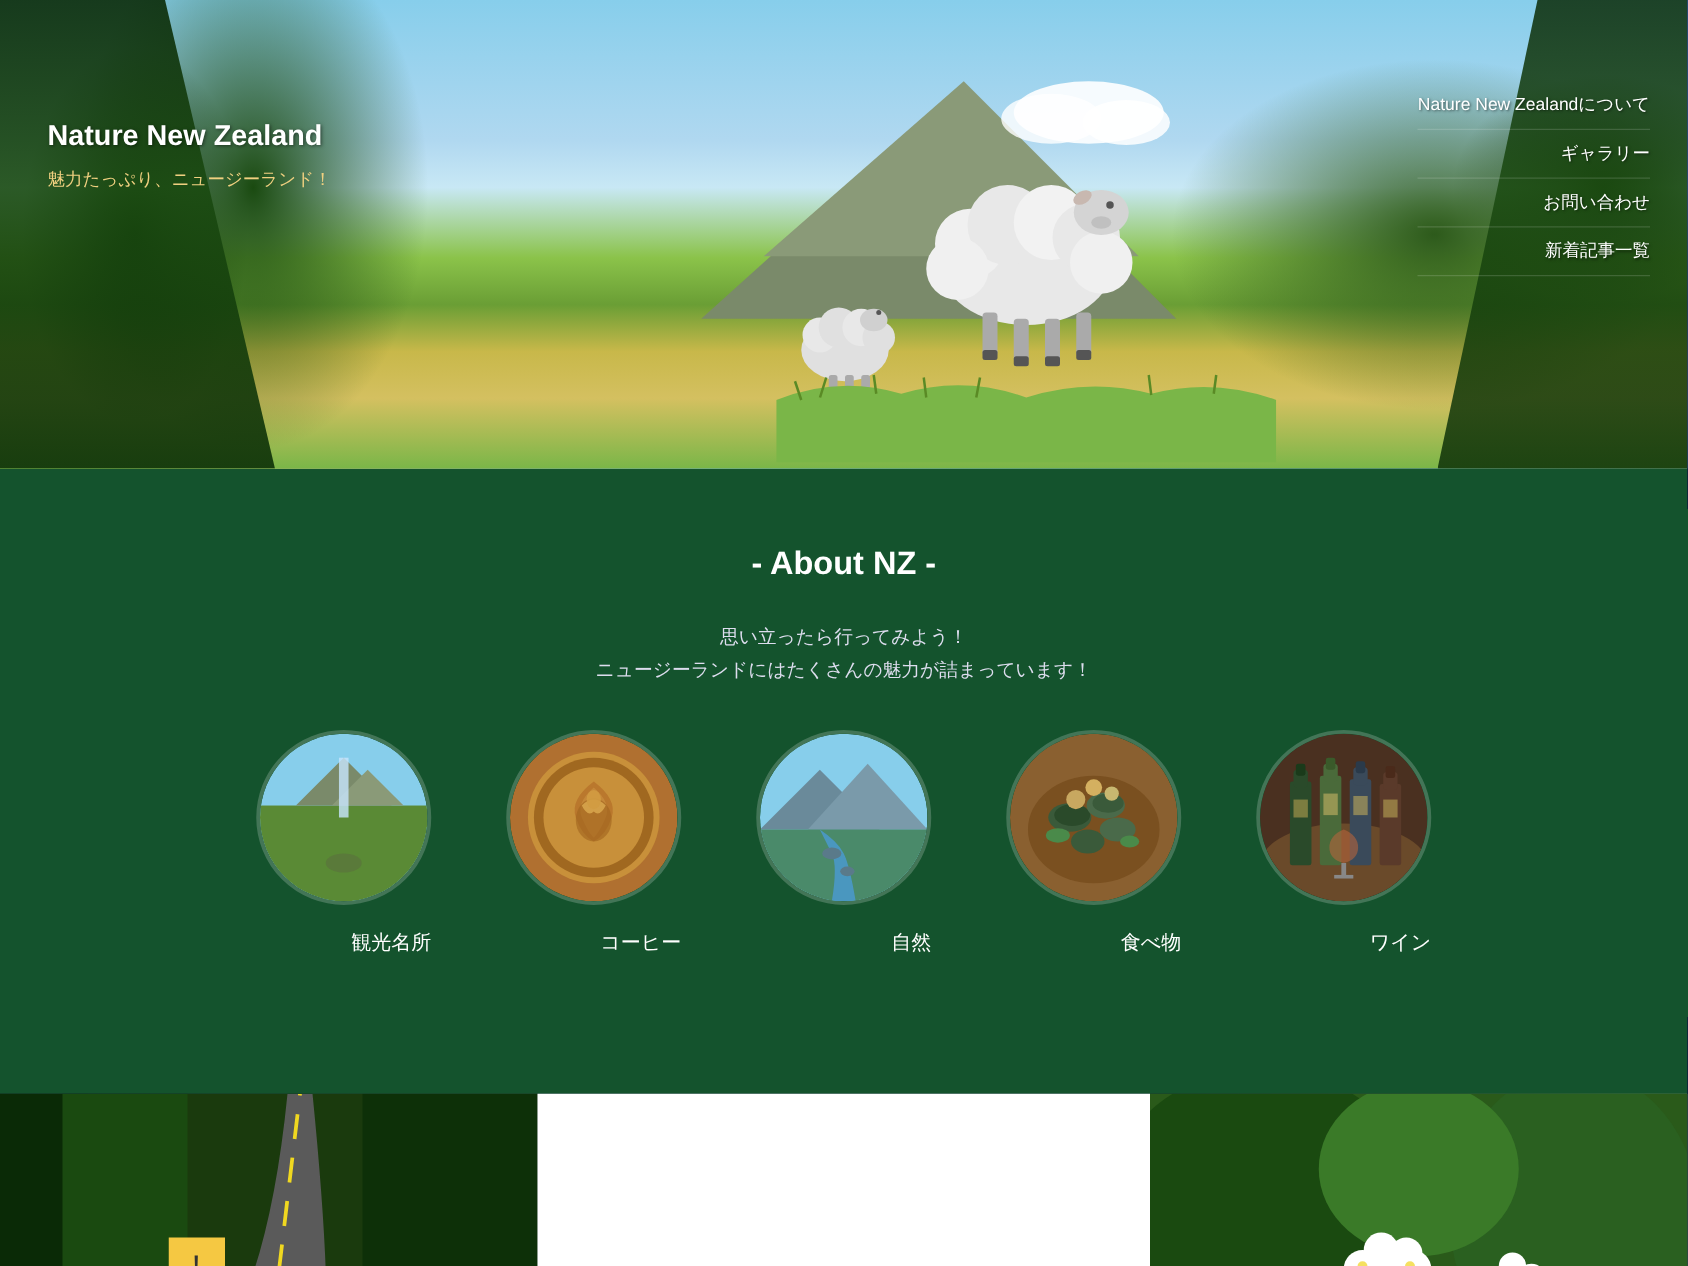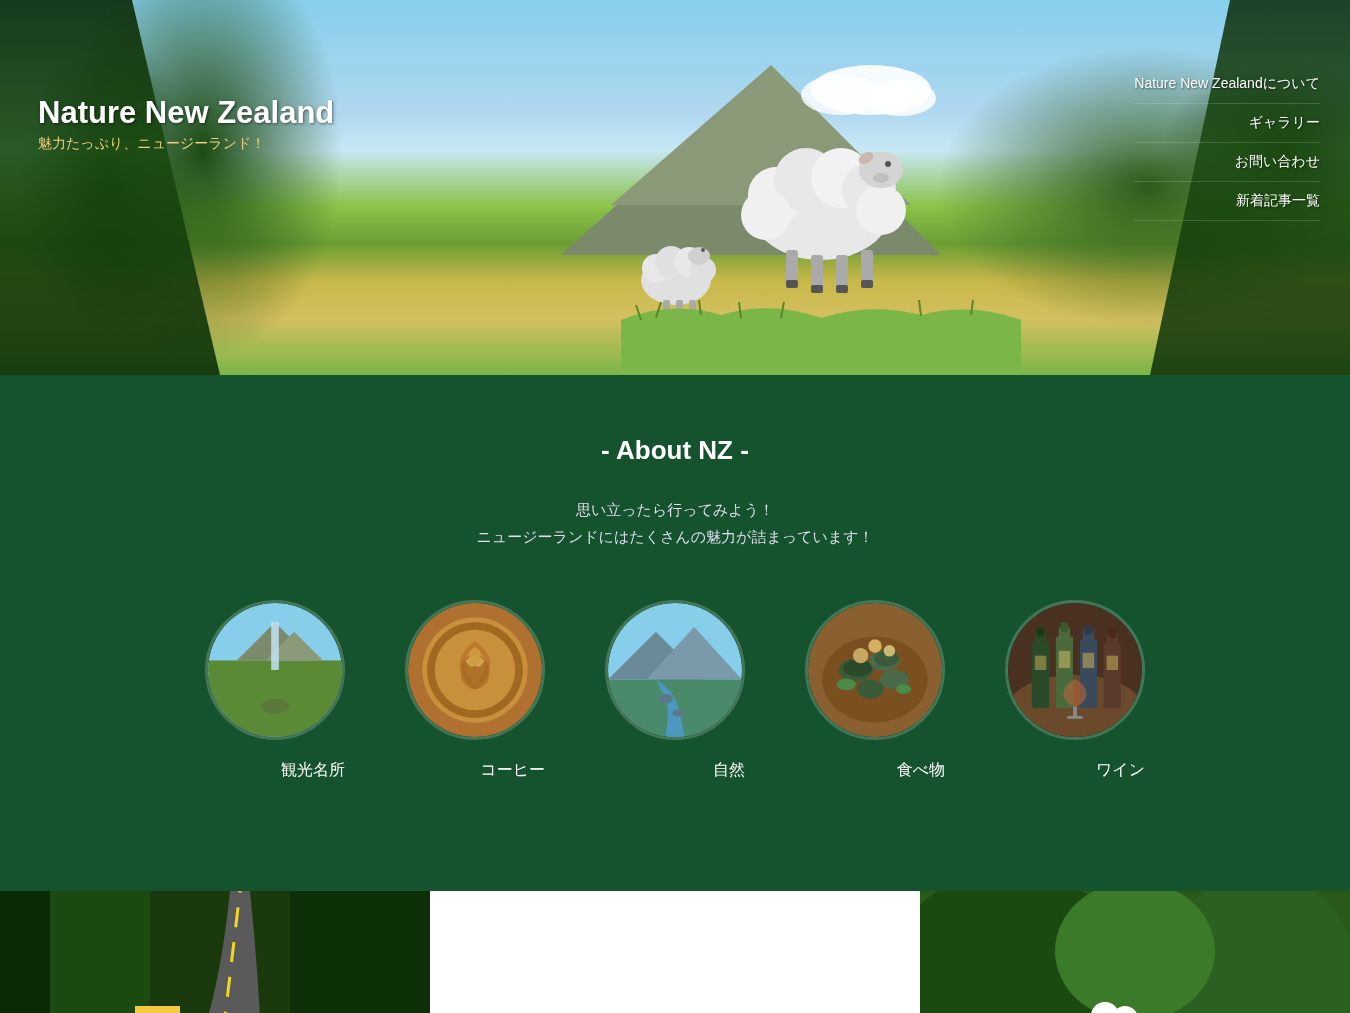--- a/index.html
+++ b/index.html
@@ -68,21 +68,21 @@
       background: linear-gradient(180deg, #0a2a06 0%, #1a4a10 40%, #0d3008 100%);
       clip-path: polygon(40% 0, 100% 0, 100% 100%, 0 100%);
       opacity: 0.85;
     }
 
     .hero-title {
       position: absolute;
       top: 95px;
       left: 38px;
       color: #fff;
-      font-size: 31px;
+      font-size: 23px;
       font-weight: bold;
       text-shadow: 1px 1px 3px rgba(0,0,0,0.5);
       z-index: 10;
     }
     .hero-subtitle {
       position: absolute;
       top: 135px;
       left: 38px;
       color: #f0d080;
       font-size: 14px;
@@ -122,21 +122,21 @@
     }
     .about-title {
       font-size: 26px;
       color: #fff;
       margin-bottom: 30px;
     }
     .about-desc {
       color: #dde;
       font-size: 15px;
       line-height: 1.8;
-      margin-bottom: 50px;
+      margin-bottom: 34px;
     }
 
     
     .categories {
       display: flex;
       justify-content: center;
       gap: 60px;
       margin-bottom: 50px;
     }
     .category-item {

